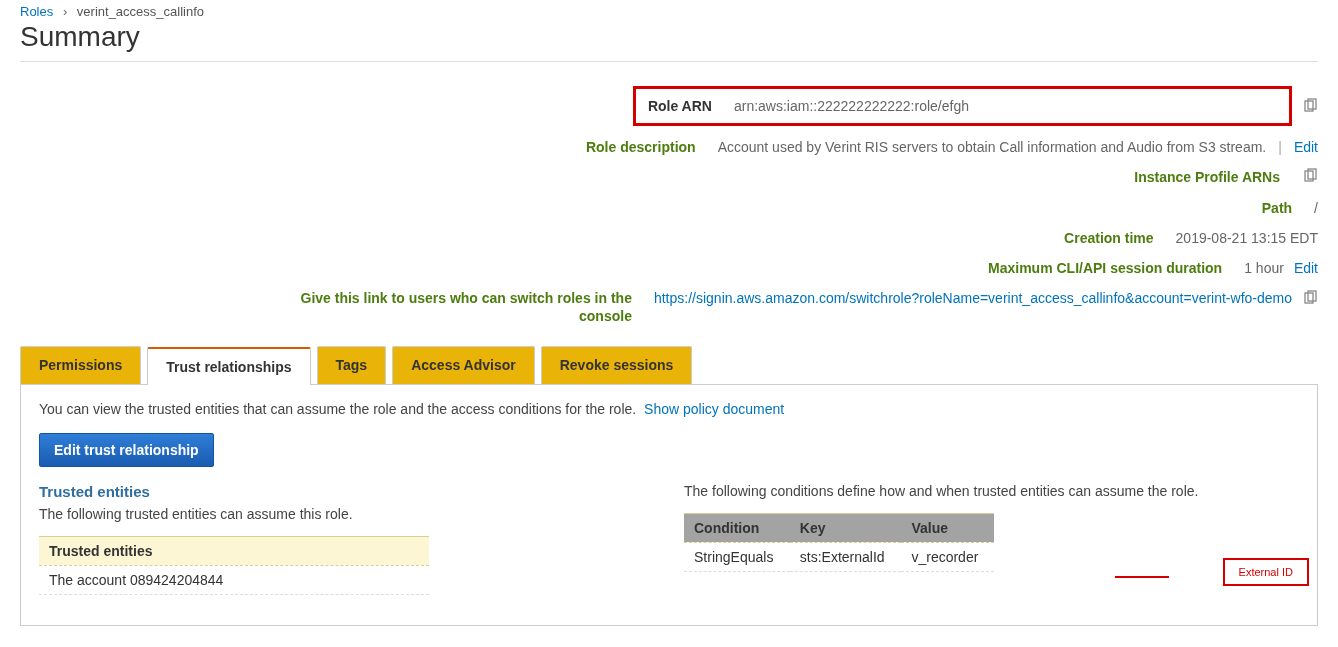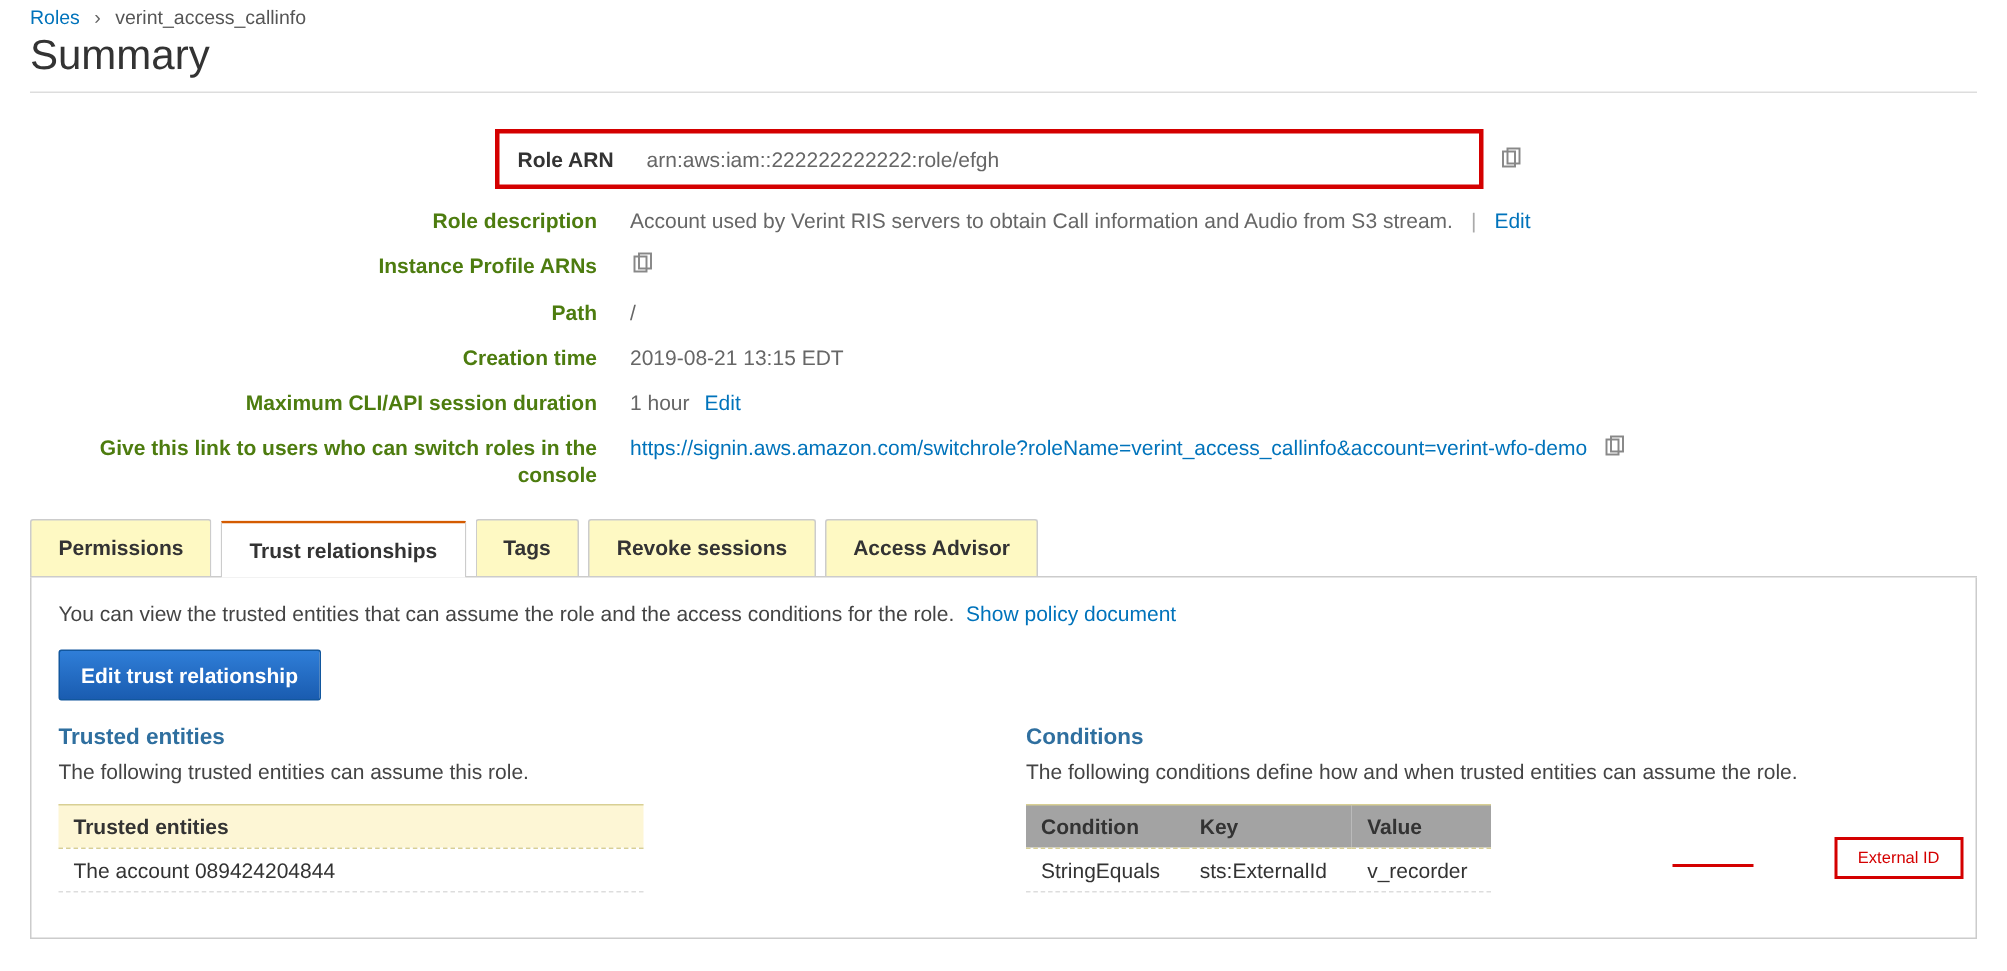--- a/index.html
+++ b/index.html
@@ -3,31 +3,31 @@
 <meta charset="utf-8">
 <style>
   * { box-sizing: border-box; margin: 0; padding: 0; }
   body { font-family: "Helvetica Neue", Arial, sans-serif; font-size: 14px; color: #333; background: #fff; padding: 0 20px; width: 1338px; }
   .breadcrumb { padding: 4px 0 2px 0; font-size: 13px; }
   .breadcrumb a { color: #0073bb; text-decoration: none; }
   .breadcrumb .sep { color: #666; margin: 0 6px; }
   .breadcrumb .current { color: #555; }
   h1.page-title { font-size: 28px; font-weight: 400; color: #333; padding: 0 0 8px 0; border-bottom: 1px solid #ddd; }
   .summary-table { margin: 18px 0 10px 0; }
-  .summary-row { display: flex; align-items: flex-start; padding: 6px 0; }
+  .summary-row { display: flex; align-items: flex-start; padding: 6px 0; justify-content: flex-end; }
   .summary-label { width: 400px; text-align: right; padding-right: 22px; font-weight: 700; color: #4d7c0f; line-height: 1.3; }
   .summary-value { color: #666; line-height: 1.3; display: flex; align-items: center; gap: 10px; flex-wrap: wrap; }
   .summary-value a { color: #0073bb; text-decoration: none; }
   .summary-value .pipe { color: #aaa; margin: 0 2px; }
   .highlight-box { border: 3px solid #d40000; padding: 4px 8px; display: inline-flex; align-items: center; gap: 22px; }
   .highlight-box .summary-label-inline { font-weight: 700; color: #333; }
   .copy-icon { display: inline-flex; width: 16px; height: 16px; cursor: pointer; color: #888; }
   .copy-icon svg { width:16px; height:16px; }
   .tabs { display: flex; border-bottom: 1px solid #ccc; margin-top: 14px; }
-  .tab { padding: 10px 18px; border: 1px solid #ccc; border-bottom: none; background: #fef9c3; margin-right: 6px; cursor: pointer; color: #333; border-radius: 2px 2px 0 0; font-weight:700; }
+  .tab { padding: 10px 18px; border: 1px solid #ccc; border-bottom: none; background: #eab308; margin-right: 6px; cursor: pointer; color: #333; border-radius: 2px 2px 0 0; font-weight:700; }
   .tab.active { background: #fff; border-top: 2px solid #d45b00; position: relative; top: 1px; }
   .tab-content { border: 1px solid #ccc; border-top: none; padding: 16px 18px 30px 18px; }
   .trust-desc { color: #444; }
   .trust-desc a { color: #0073bb; text-decoration: none; margin-left: 4px; }
   .edit-btn { display: inline-block; background: #1565c0; background: linear-gradient(#2f7ed8,#1a5cb0); color: #fff; border: 1px solid #12579e; padding: 8px 14px; font-size: 14px; font-weight: 700; border-radius: 2px; margin: 16px 0; cursor: pointer; }
   .two-col { display: flex; gap: 30px; }
   .col-left { flex: 1; }
   .col-right { flex: 1; position: relative; }
   .section-heading { color: #2f6f9f; font-size: 15px; font-weight: 700; margin-bottom: 6px; }
   .section-sub { color: #444; margin-bottom: 14px; }
@@ -125,22 +125,22 @@
       </span>
     </div>
   </div>
 
 </div>
 
 <div class="tabs">
   <div class="tab">Permissions</div>
   <div class="tab active">Trust relationships</div>
   <div class="tab">Tags</div>
+  <div class="tab">Access Advisor</div>
   <div class="tab">Revoke sessions</div>
-  <div class="tab">Access Advisor</div>
 </div>
 
 <div class="tab-content">
 
   <div class="trust-desc">
     <span>You can view the trusted entities that can assume the role and the access conditions for the role.</span>
     <a href="#">Show policy document</a>
   </div>
 
   <button class="edit-btn">Edit trust relationship</button>
@@ -157,21 +157,20 @@
           </thead>
         <tbody>
             <tr>
               <td>The account 089424204844</td>
             </tr>
           </tbody>
       </table>
     </div>
 
     <div class="col-right">
-      <div class="section-heading">Conditions</div>
       <div class="section-sub">The following conditions define how and when trusted entities can assume the role.</div>
       <table class="cond-table">
         <thead>
             <tr>
           <th>Condition</th>
           <th>Key</th>
           <th>Value</th>
         </tr>
           </thead>
         <tbody>

